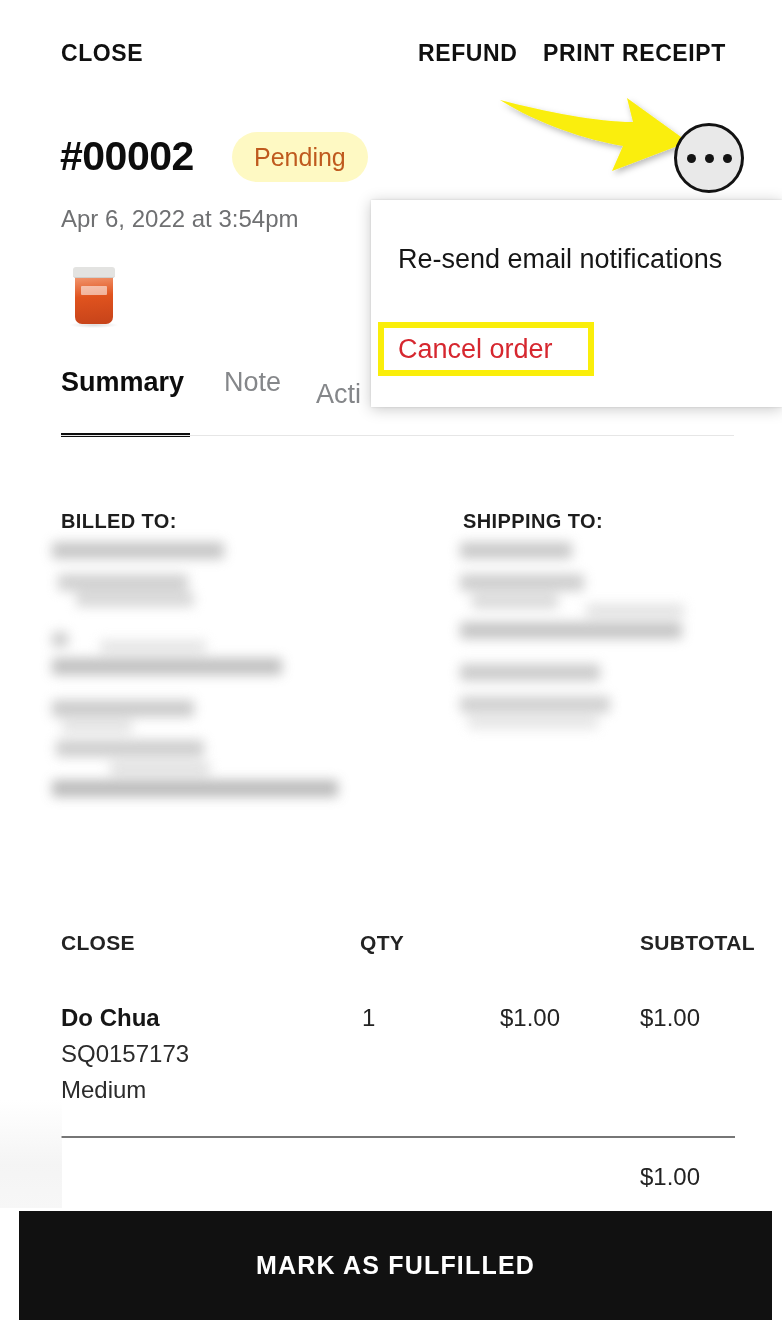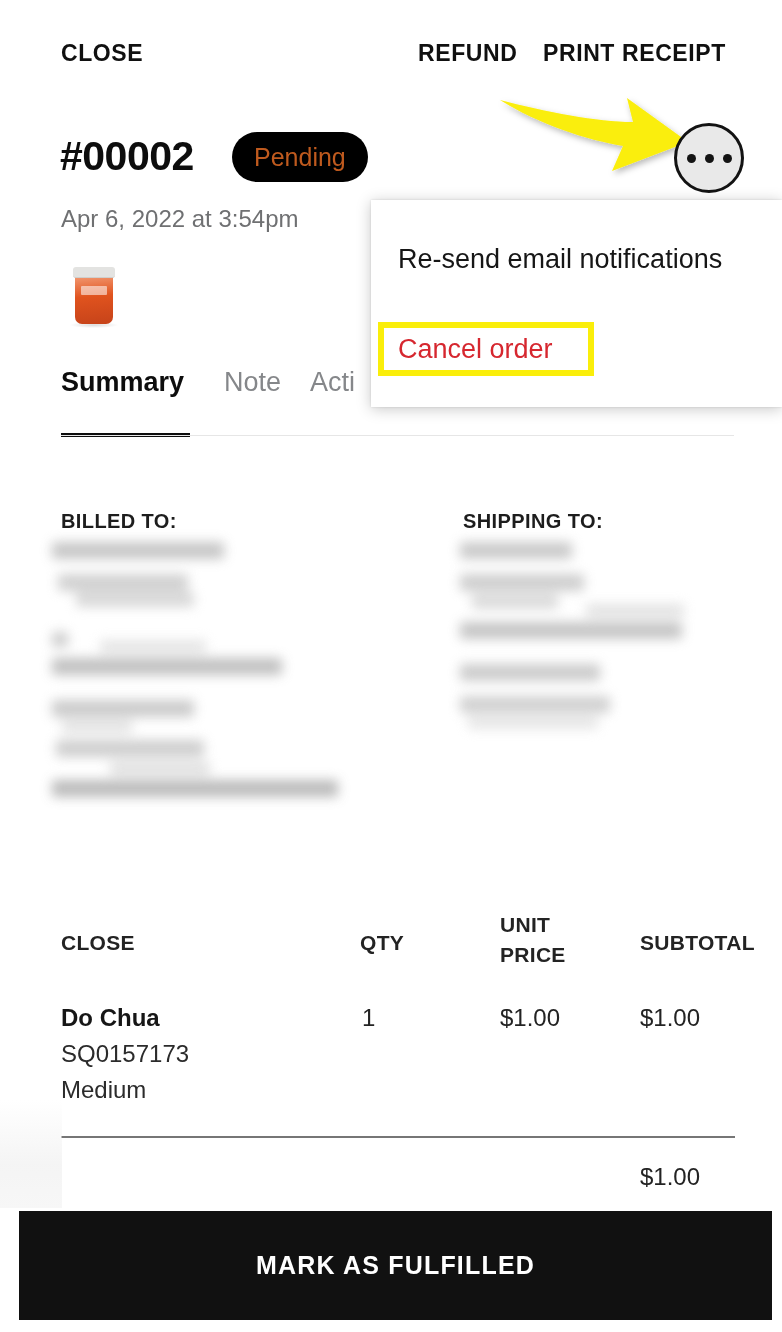--- a/index.html
+++ b/index.html
@@ -53,21 +53,21 @@
     color: #0d0d0d;
     line-height: 52px;
   }
   .status-badge {
     position: absolute;
     left: 232px;
     top: 132px;
     height: 50px;
     padding: 0 22px;
     border-radius: 25px;
-    background: #000000;
+    background: #fef9c3;
     color: #bf5a1e;
     font-size: 25px;
     line-height: 50px;
     white-space: nowrap;
   }
   .order-date {
     position: absolute;
     left: 61px;
     top: 203px;
     font-size: 24px;
@@ -373,21 +373,21 @@
 
   <div class="thumb">
     <div class="jar-shadow"></div>
     <div class="jar-body"></div>
     <div class="jar-lid"></div>
   </div>
 
   <div class="tabs">
     <div class="tab active" style="left:0px;">Summary</div>
     <div class="tab inactive" style="left:163px;">Note</div>
-    <div class="tab inactive" style="left:249px;">Acti</div>
+    <div class="tab inactive" style="left:255px;margin-top:12px;">Acti</div>
     <div class="tab-underline"></div>
   </div>
   <div class="tabs-rule"></div>
 
   <div class="addr-label lbl-billed">BILLED TO:</div>
   <div class="addr-label lbl-shipping">SHIPPING TO:</div>
 
   <div class="redact-block" style="left:48px; top:540px; width:300px; height:250px;">
     <div class="rline" style="left:4px;  top:2px;   width:172px; height:17px; background:#bdbdbd;"></div>
     <div class="rline" style="left:10px; top:34px;  width:130px; height:17px; background:#c9c9c9;"></div>
@@ -409,24 +409,20 @@
     <div class="rline" style="left:136px; top:64px;  width:98px;  height:13px; background:#dddddd;"></div>
     <div class="rline" style="left:10px;  top:82px;  width:222px; height:17px; background:#bcbcbc;"></div>
     <div class="rline" style="left:10px;  top:124px; width:140px; height:17px; background:#c3c3c3;"></div>
     <div class="rline" style="left:10px;  top:156px; width:150px; height:17px; background:#c9c9c9;"></div>
     <div class="rline" style="left:18px;  top:176px; width:130px; height:13px; background:#e2e2e2;"></div>
   </div>
 
 
   <div class="th th-item">CLOSE</div>
   <div class="th th-qty">QTY</div>
-  <div class="th th-unit">
-    <div>UNIT</div>
-    <div>PRICE</div>
-  </div>
   <div class="th th-subtotal">SUBTOTAL</div>
 
   <div class="cell cell-strong c-item">Do Chua</div>
   <div class="cell c-sku">SQ0157173</div>
   <div class="cell c-size">Medium</div>
   <div class="cell c-qty">1</div>
   <div class="cell c-unit">$1.00</div>
   <div class="cell c-sub">$1.00</div>
 
   <div class="table-rule"></div>

